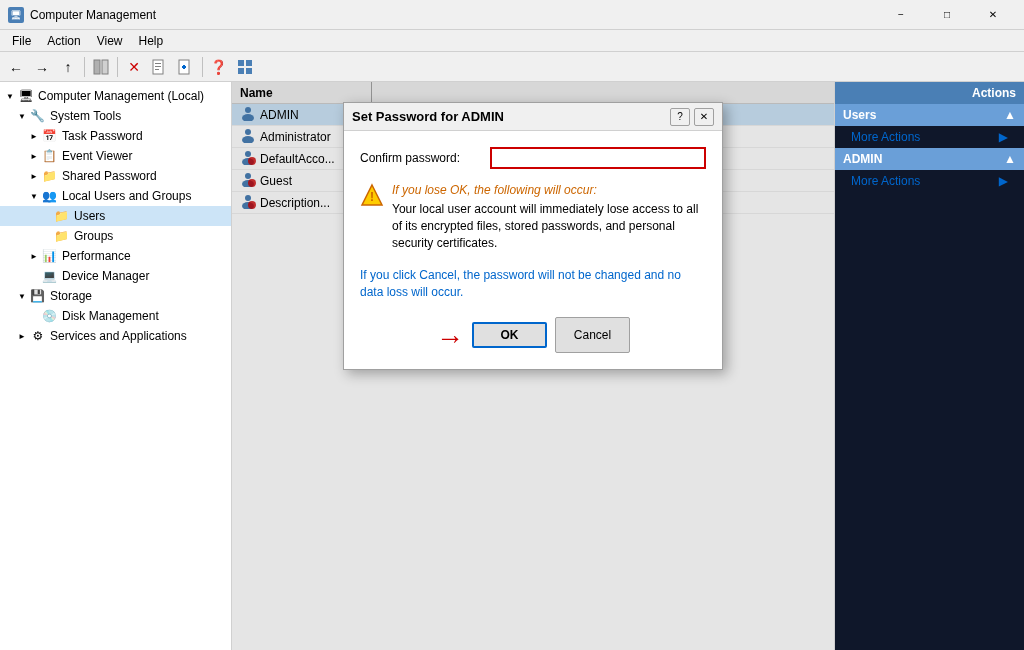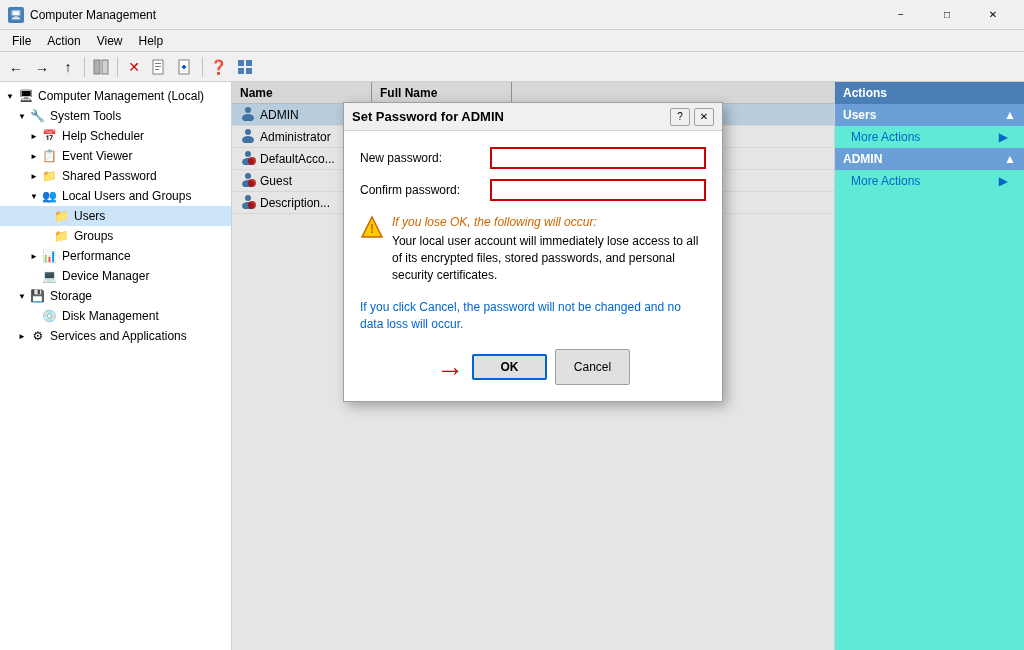--- a/index.html
+++ b/index.html
@@ -185,22 +185,23 @@
     .list-cell {
       padding: 0 8px;
       overflow: hidden;
       text-overflow: ellipsis;
       white-space: nowrap;
     }
 
     
     .right-panel {
       width: 190px;
-      background: #5eead4;
+      background: #0f172a;
       border-left: 1px solid #d0d0d0;
+      text-align: right;
     }
     .actions-header {
       background: #4a7fb5;
       color: white;
       padding: 4px 8px;
       font-size: 12px;
       font-weight: 600;
     }
     .actions-section-header {
       background: #6a9fd8;
@@ -422,21 +423,21 @@
 
     <div class="tree-item indent-1">
       <span class="tree-toggle">▼</span>
       <span class="tree-icon">🔧</span>
       <span>System Tools</span>
     </div>
 
     <div class="tree-item indent-2">
       <span class="tree-toggle">►</span>
       <span class="tree-icon">📅</span>
-      <span>Help Scheduler</span>
+      <span>Task Password</span>
     </div>
 
     <div class="tree-item indent-2">
       <span class="tree-toggle">►</span>
       <span class="tree-icon">📋</span>
       <span>Event Viewer</span>
     </div>
 
     <div class="tree-item indent-2">
       <span class="tree-toggle">►</span>
@@ -491,21 +492,20 @@
       <span class="tree-icon">⚙</span>
       <span>Services and Applications</span>
     </div>
 
   </div>
 
   <div class="center-panel">
 
     <div class="list-header">
       <div class="list-header-col col-name">Name</div>
-      <div class="list-header-col col-fullname">Full Name</div>
     </div>
 
     <div class="list-body">
 
       <div class="list-row selected">
         <div class="list-cell col-name" style="display:flex;align-items:center;">
           <span style="margin-right:4px;">
             <svg width="16" height="16" viewBox="0 0 16 16">
               <circle cx="8" cy="5" r="3" fill="#4a7fb5"></circle>
               <ellipse cx="8" cy="13" rx="6" ry="4" fill="#4a7fb5"></ellipse>
@@ -584,24 +584,20 @@
         <div class="dialog-titlebar">
           <span class="dialog-title">Set Password for ADMIN</span>
           <div class="dialog-controls">
             <button class="dialog-ctrl-btn">?</button>
             <button class="dialog-ctrl-btn">✕</button>
           </div>
         </div>
 
         <div class="dialog-content">
 
-          <div class="dialog-field">
-            <label class="dialog-label">New password:</label>
-            <input class="dialog-input" type="password" value="" style="">
-          </div>
 
           <div class="dialog-field">
             <label class="dialog-label">Confirm password:</label>
             <input class="dialog-input" type="password" value="" style="">
           </div>
 
           <div class="warning-box">
             <div class="warning-icon">
               <svg width="24" height="24" viewBox="0 0 24 24">
                 <polygon points="12,2 22,22 2,22" fill="#ffcc00" stroke="#cc6600" stroke-width="1.5"></polygon>

